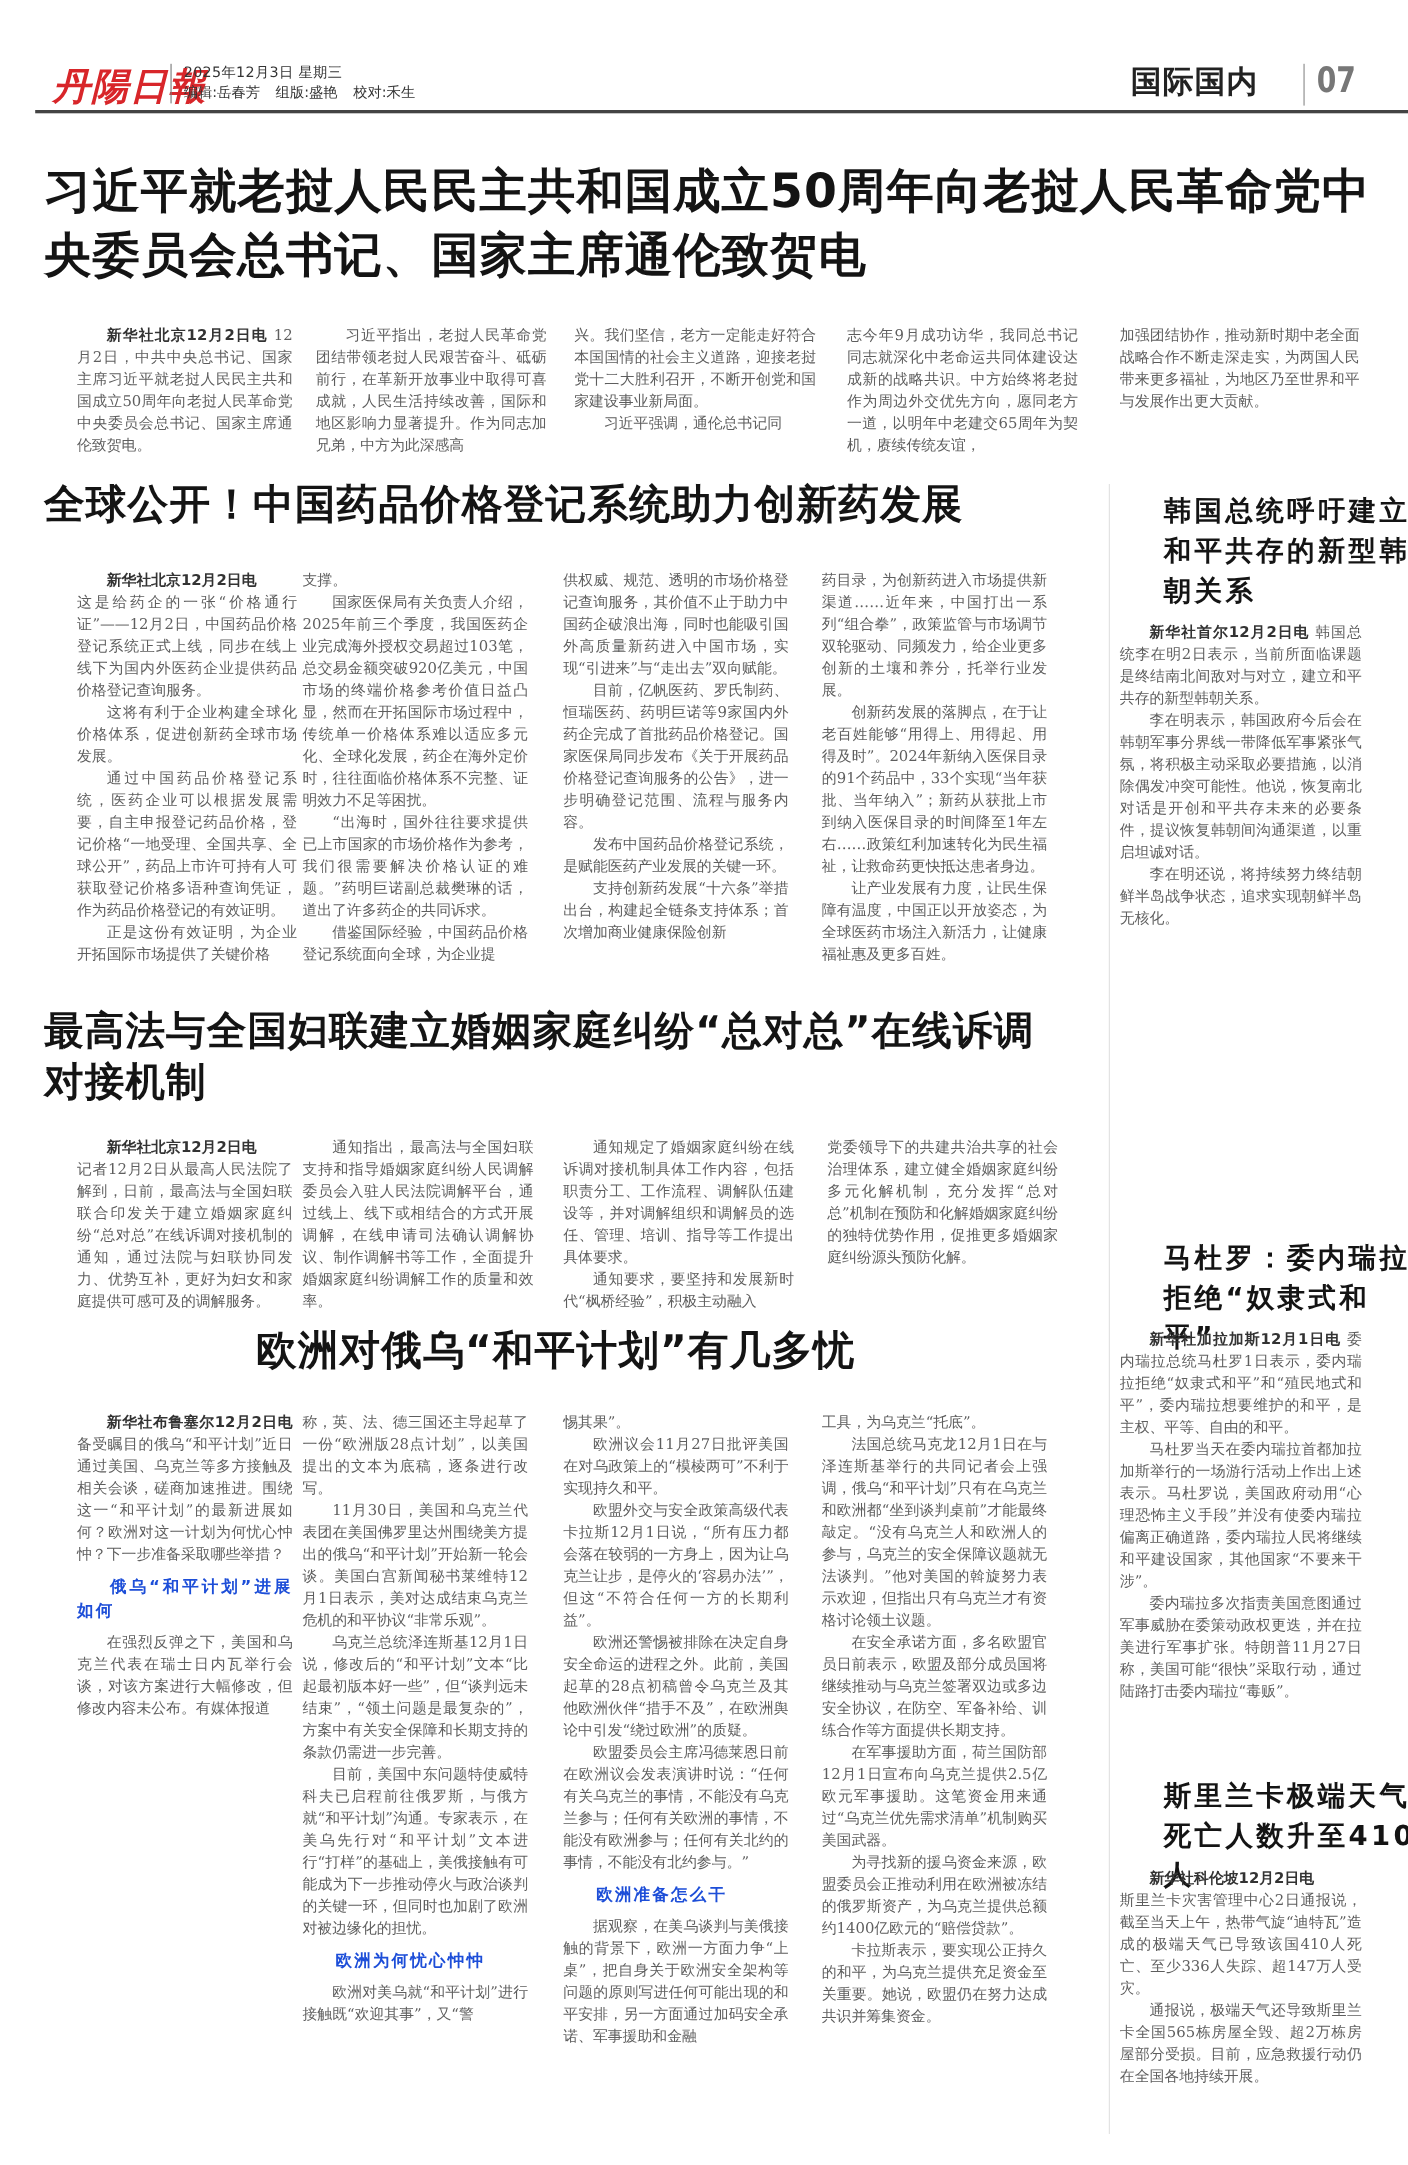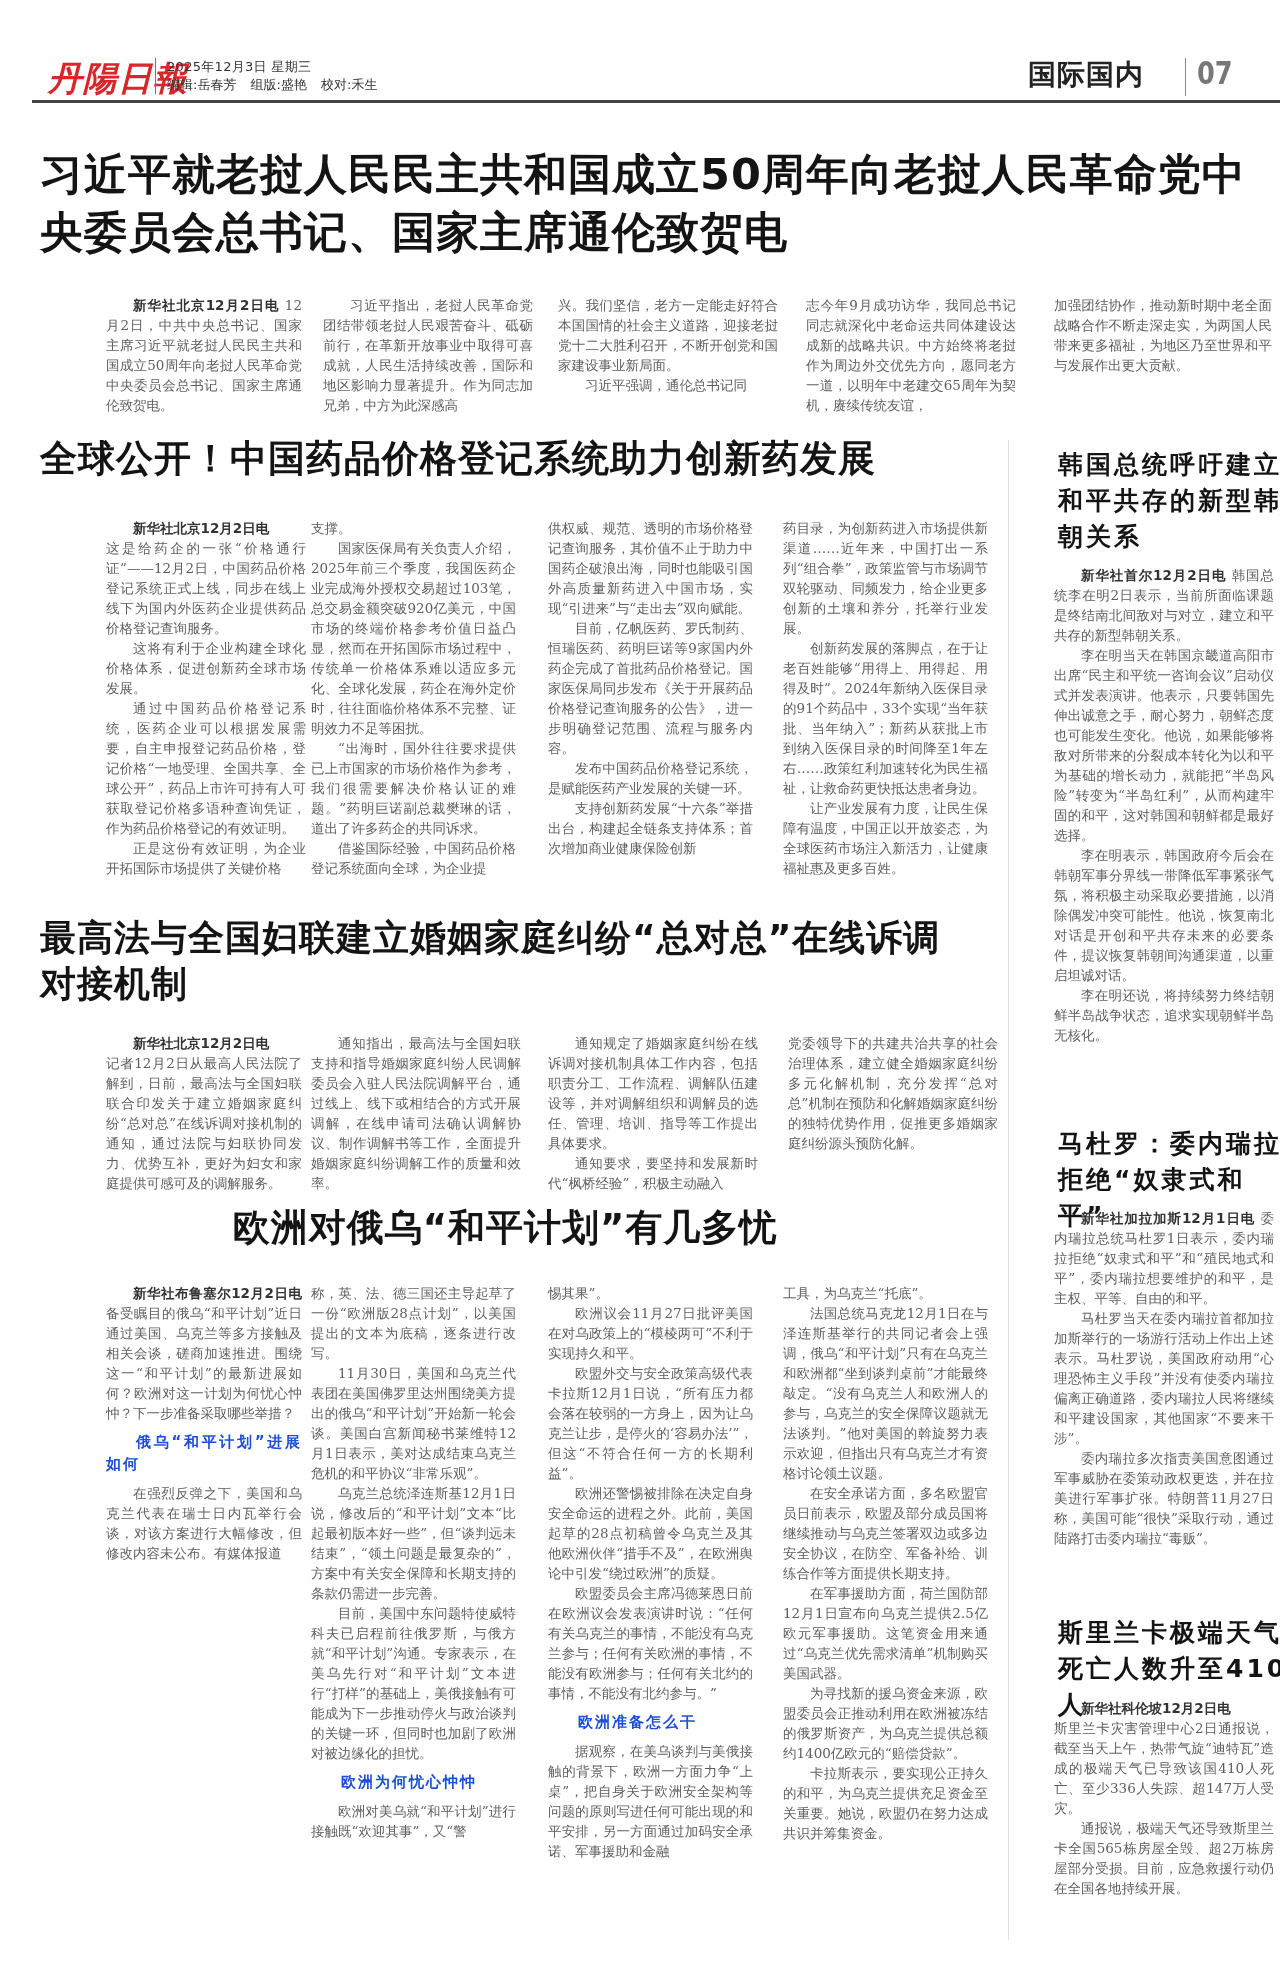--- a/index.html
+++ b/index.html
@@ -23,21 +23,21 @@
   .h-main { left: 40px; top: 145px; width: 1210px; font-size: 43px; line-height: 58px; letter-spacing: 1px; }
   .h-drug { left: 40px; top: 436px; width: 940px; font-size: 37px; line-height: 46px; letter-spacing: 1px; }
   .h-court { left: 40px; top: 915px; width: 930px; font-size: 36px; line-height: 46px; letter-spacing: 1px; }
   .h-europe { left: 40px; top: 1205px; width: 930px; font-size: 37px; line-height: 46px; letter-spacing: 1px; text-align: center; }
   .h-side { left: 1018px; width: 230px; font-size: 25px; line-height: 36px; letter-spacing: 3px; margin-left: 40px; }
   .h-korea { top: 447px; }
   .h-maduro { top: 1126px; }
   .h-srilanka { top: 1615px; }
 
   
-  .col { font-size: 13.5px; line-height: 20px; color: #5e5e5e; text-align: justify; margin-left: 36px; }
+  .col { font-size: 13.5px; line-height: 20px; color: #5e5e5e; text-align: justify; }
   .col p { text-indent: 2em; }
   .dateline { font-family: "DejaVu Sans", sans-serif; font-weight: bold; color: #333; }
   .subhead { font-family: "DejaVu Sans", sans-serif; font-weight: bold; font-size: 15px; color: #1d4ed8; text-indent: 2em; margin: 8px 0 8px; line-height: 22px; letter-spacing: 2px; }
 
   .side-rule { left: 1008px; width: 1px; background: #e0e0e0; }
 </style>
 </head>
 <body>
 
 <div class="abs masthead-logo">丹陽日報</div>
@@ -149,21 +149,20 @@
   <p>在军事援助方面，荷兰国防部12月1日宣布向乌克兰提供2.5亿欧元军事援助。这笔资金用来通过“乌克兰优先需求清单”机制购买美国武器。</p>
   <p>为寻找新的援乌资金来源，欧盟委员会正推动利用在欧洲被冻结的俄罗斯资产，为乌克兰提供总额约1400亿欧元的“赔偿贷款”。</p>
   <p>卡拉斯表示，要实现公正持久的和平，为乌克兰提供充足资金至关重要。她说，欧盟仍在努力达成共识并筹集资金。</p>
 </div>
 
 <div class="abs side-rule" style="top:440px; height:1500px;"></div>
 
 <h3 class="abs headline h-side h-korea">韩国总统呼吁建立和平共存的新型韩朝关系</h3>
 <div class="abs col" style="left:1018px; top:565px; width:220px;">
   <p><span class="dateline">新华社首尔12月2日电</span> <span>韩国总统李在明2日表示，当前所面临课题是终结南北间敌对与对立，建立和平共存的新型韩朝关系。</span></p>
-  <p>李在明当天在韩国京畿道高阳市出席“民主和平统一咨询会议”启动仪式并发表演讲。他表示，只要韩国先伸出诚意之手，耐心努力，朝鲜态度也可能发生变化。他说，如果能够将敌对所带来的分裂成本转化为以和平为基础的增长动力，就能把“半岛风险”转变为“半岛红利”，从而构建牢固的和平，这对韩国和朝鲜都是最好选择。</p>
   <p>李在明表示，韩国政府今后会在韩朝军事分界线一带降低军事紧张气氛，将积极主动采取必要措施，以消除偶发冲突可能性。他说，恢复南北对话是开创和平共存未来的必要条件，提议恢复韩朝间沟通渠道，以重启坦诚对话。</p>
   <p>李在明还说，将持续努力终结朝鲜半岛战争状态，追求实现朝鲜半岛无核化。</p>
 </div>
 
 <h3 class="abs headline h-side h-maduro">马杜罗：委内瑞拉拒绝“奴隶式和平”</h3>
 <div class="abs col" style="left:1018px; top:1208px; width:220px;">
   <p><span class="dateline">新华社加拉加斯12月1日电</span> <span>委内瑞拉总统马杜罗1日表示，委内瑞拉拒绝“奴隶式和平”和“殖民地式和平”，委内瑞拉想要维护的和平，是主权、平等、自由的和平。</span></p>
   <p>马杜罗当天在委内瑞拉首都加拉加斯举行的一场游行活动上作出上述表示。马杜罗说，美国政府动用“心理恐怖主义手段”并没有使委内瑞拉偏离正确道路，委内瑞拉人民将继续和平建设国家，其他国家“不要来干涉”。</p>
   <p>委内瑞拉多次指责美国意图通过军事威胁在委策动政权更迭，并在拉美进行军事扩张。特朗普11月27日称，美国可能“很快”采取行动，通过陆路打击委内瑞拉“毒贩”。</p>
 </div>

